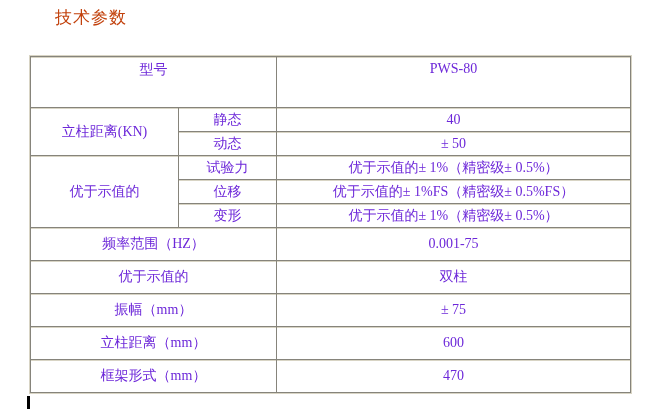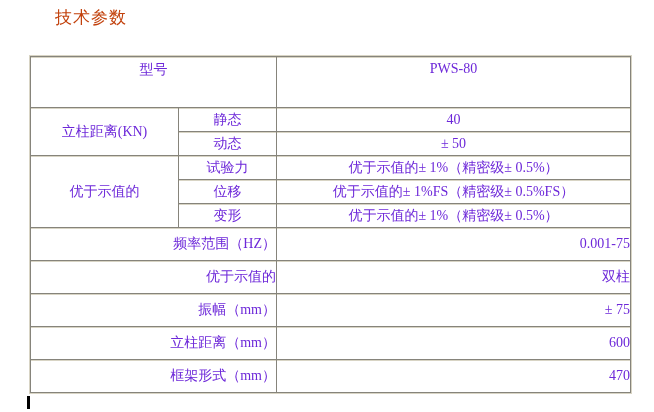--- a/index.html
+++ b/index.html
@@ -36,21 +36,21 @@
     color:#6d28d9;
     padding:0;
     overflow:hidden;
     white-space:nowrap;
   }
   .col-param{width:148px;}
   .col-sub{width:98px;}
   .col-val{width:354px;}
   tr.row-model td{height:46px;vertical-align:top;padding-top:4px;}
   tr.row-sub td{height:23px;}
-  tr.row-wide td{height:32px;text-align:right;}
+  tr.row-wide td{height:32px;}
   td.group-cell{vertical-align:top;padding-top:4px;}
   .text-cursor{
     position:absolute;
     left:27px;top:396px;
     width:3px;height:13px;
     background:#000000;
   }
 </style>
 </head>
 <body>

